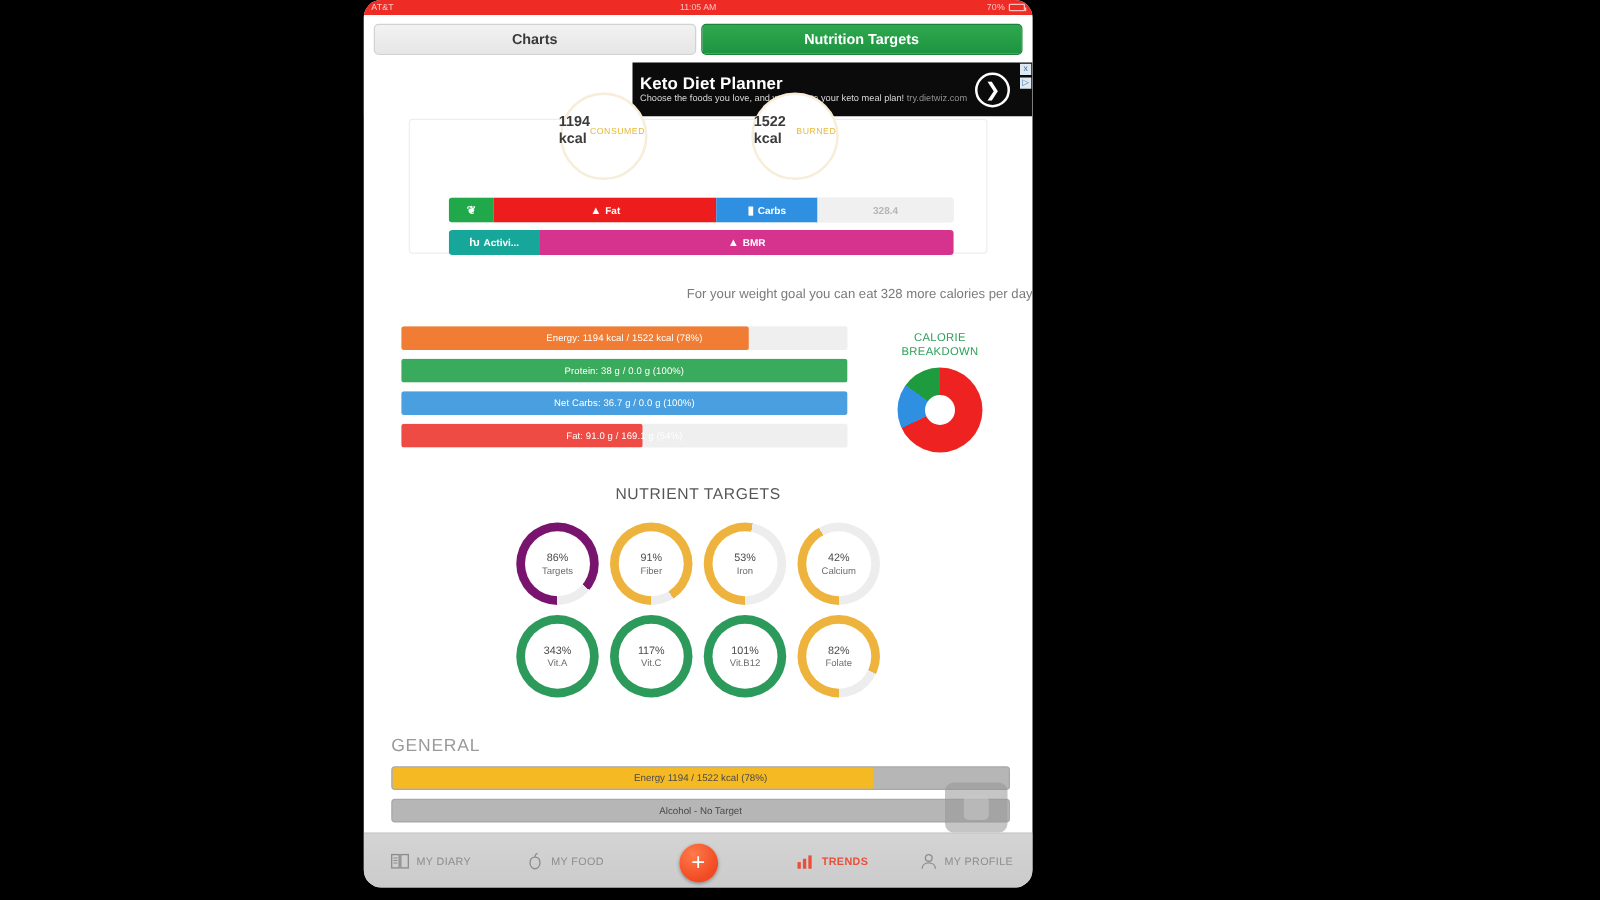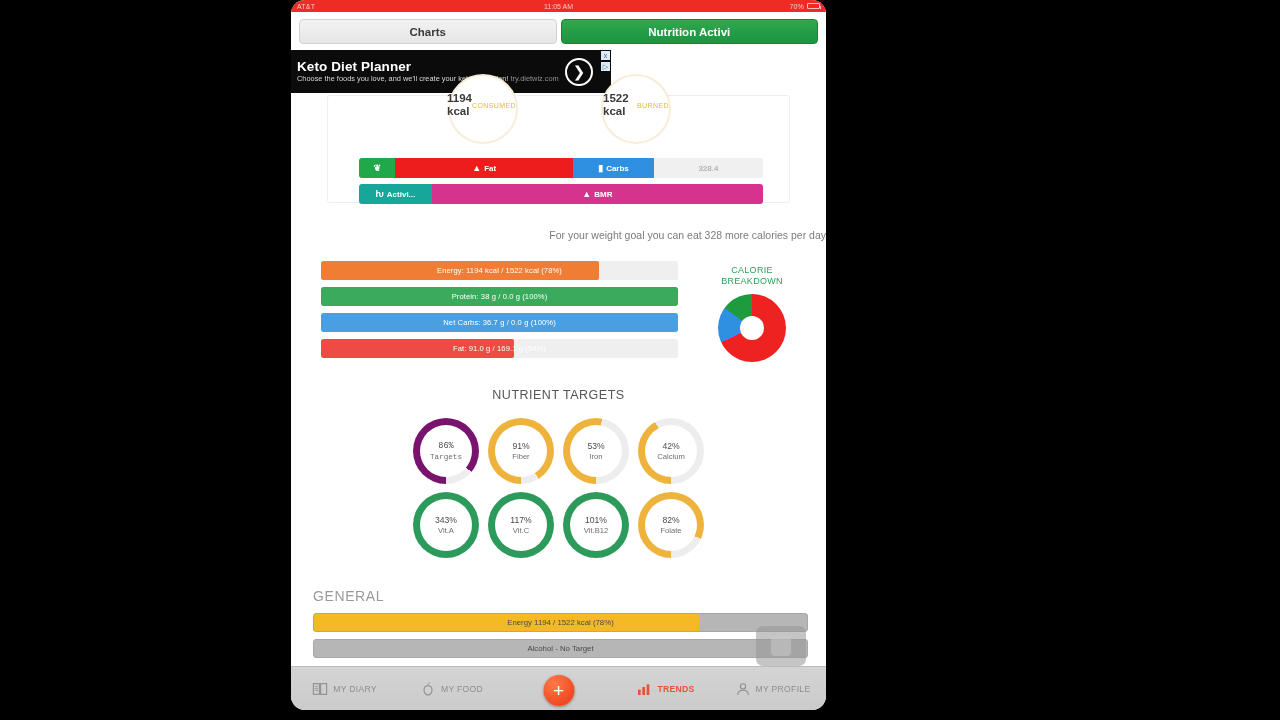--- a/index.html
+++ b/index.html
@@ -69,21 +69,21 @@
     background: linear-gradient(180deg,#f2f2f2 0%,#e6e6e6 100%);
     color: #3a3a3a;
   }
   .seg.active {
     background: linear-gradient(180deg,#2fa84f 0%,#1d9440 100%);
     color: #ffffff;
     border-color: #1a8338;
   }
 
   
-  .ad-wrap { display: flex; justify-content: flex-start; background:#fff; }
+  .ad-wrap { display: flex; justify-content: flex-end; background:#fff; }
   .ad {
     position: relative;
     width: 320px; height: 43px;
     background: #0b0b0b;
     display: flex; align-items: center;
     padding: 3px 6px;
     overflow: hidden;
   }
   .ad-txt { flex: 1; min-width: 0; }
   .ad-title {
@@ -312,21 +312,21 @@
       </div>
       <div class="sb-center">11:05 AM</div>
       <div class="sb-right">
         <span class="sb-text">70%</span>
         <span class="sb-batt"></span>
       </div>
     </div>
 
     <div class="segbar">
       <div class="seg inactive">Charts</div>
-      <div class="seg active">Nutrition Activi</div>
+      <div class="seg active">Nutrition Targets</div>
     </div>
 
     <div class="ad-wrap">
       <div class="ad">
         <div class="ad-txt">
           <div class="ad-title">Keto Diet Planner</div>
           <div class="ad-sub">
             <span>Choose the foods you love, and we'll create your keto meal plan!</span>
             <span class="ad-url">try.dietwiz.com</span>
           </div>
@@ -402,21 +402,21 @@
           <div>CALORIE</div>
           <div>BREAKDOWN</div>
         </div>
         <div class="donut" id="donut" style="background: conic-gradient(rgb(238, 34, 32) 0%, rgb(238, 34, 32) 68%, rgb(47, 143, 224) 68%, rgb(47, 143, 224) 85%, rgb(31, 155, 63) 85%, rgb(31, 155, 63) 100%);"></div>
       </div>
     </div>
 
     <div class="nt-title">NUTRIENT TARGETS</div>
     <div class="nt-grid" id="nt-grid">
         <div class="nt-cell">
-          <div class="nt-ring" style="background: conic-gradient(from 180deg, rgb(120, 20, 110) 0deg, rgb(120, 20, 110) 309.6deg, rgb(237, 237, 237) 309.6deg, rgb(237, 237, 237) 360deg); font-family: Liberation Mono, monospace;">
+          <div class="nt-ring" style="background: conic-gradient(from 180deg, rgb(120, 20, 110) 0deg, rgb(120, 20, 110) 309.6deg, rgb(237, 237, 237) 309.6deg, rgb(237, 237, 237) 360deg);">
             <div class="nt-lbls">
               <div class="nt-pct">86%</div>
               <div class="nt-name">Targets</div>
             </div>
           </div>
         </div>
         <div class="nt-cell">
           <div class="nt-ring" style="background: conic-gradient(from 180deg, rgb(237, 179, 60) 0deg, rgb(237, 179, 60) 327.6deg, rgb(237, 237, 237) 327.6deg, rgb(237, 237, 237) 360deg);">
             <div class="nt-lbls">
               <div class="nt-pct">91%</div>

